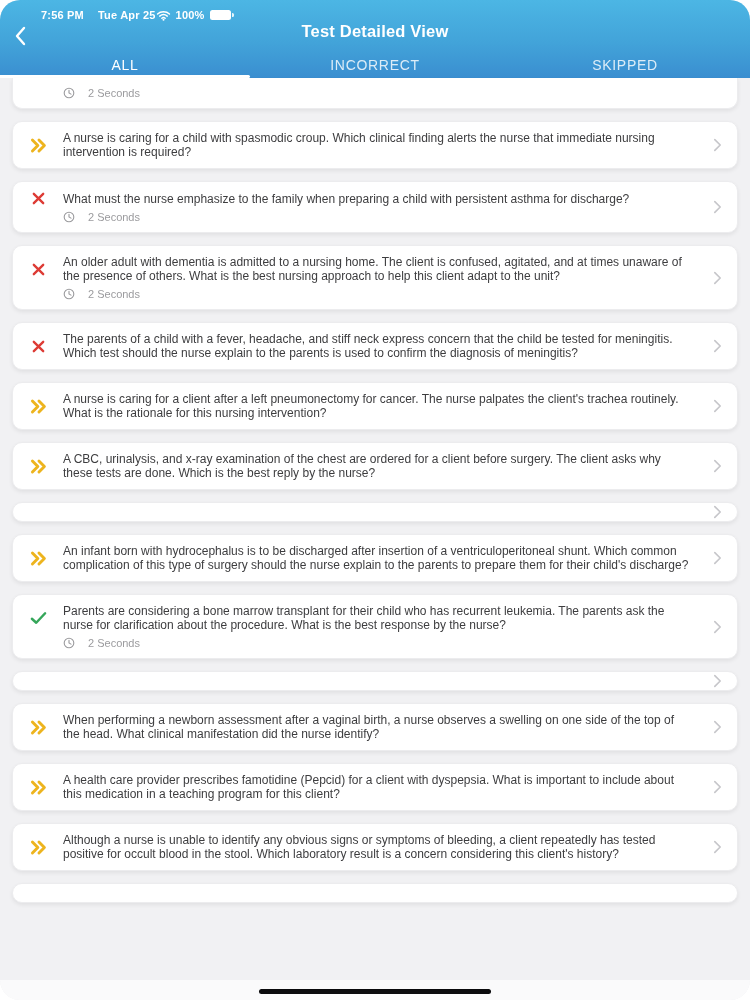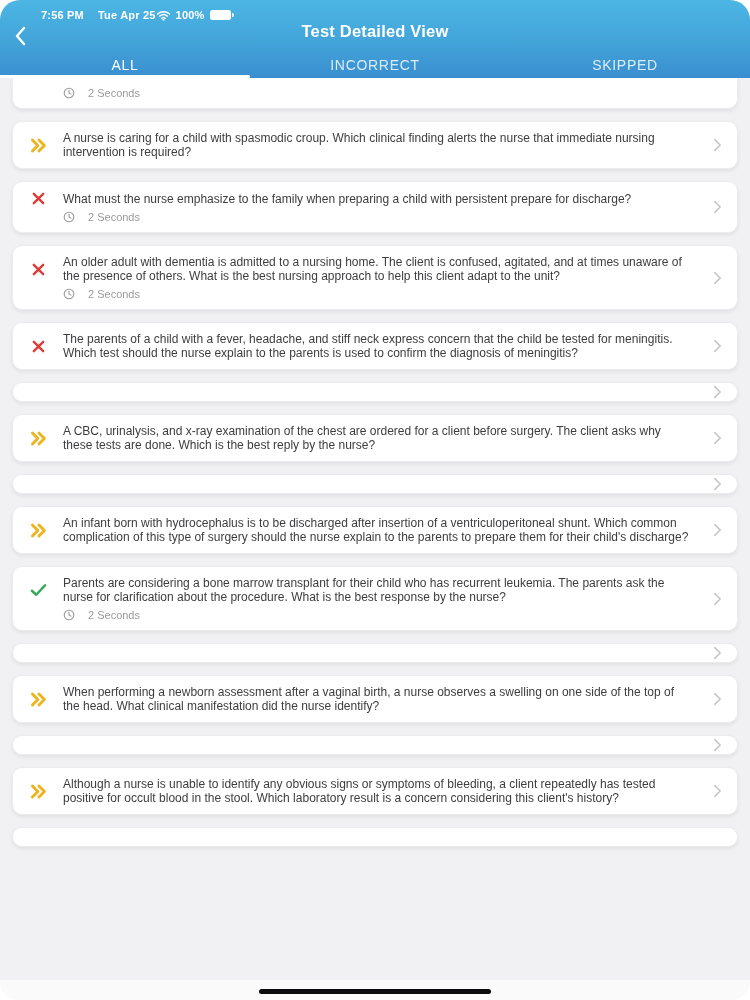--- a/index.html
+++ b/index.html
@@ -128,21 +128,21 @@
   </article>
       <article class="card">
     <div class="q-row">
       <span class="status-icon">
 
         <svg class="icon-svg icon-incorrect" width="15" height="15" viewBox="0 0 16 16">
           <path d="M3 3 L13 13 M13 3 L3 13" fill="none" stroke="#dd3b35" stroke-width="2.5" stroke-linecap="round"></path>
         </svg>
 
       </span>
-      <span class="q-text">What must the nurse emphasize to the family when preparing a child with persistent prepare for discharge?</span>
+      <span class="q-text">What must the nurse emphasize to the family when preparing a child with persistent asthma for discharge?</span>
     </div>
     <div class="time-row">
       <span style="display:flex;">
         <svg width="12" height="12" viewBox="0 0 14 14">
           <circle cx="7" cy="7" r="5.6" fill="none" stroke="#9b9b9e" stroke-width="1.3"></circle>
           <path d="M7 3.8 L7 7 L9.3 8.3" fill="none" stroke="#9b9b9e" stroke-width="1.3" stroke-linecap="round"></path>
         </svg>
       </span>
       <span class="time-text">2 Seconds</span>
     </div>
@@ -189,20 +189,30 @@
       </span>
       <span class="q-text">The parents of a child with a fever, headache, and stiff neck express concern that the child be tested for meningitis. Which test should the nurse explain to the parents is used to confirm the diagnosis of meningitis?</span>
     </div>
     <span class="chevron-right">
       <svg width="9" height="15" viewBox="0 0 10 16">
         <path d="M2 2 L8 8 L2 14" fill="none" stroke="#c6c6ca" stroke-width="1.8" stroke-linecap="round" stroke-linejoin="round"></path>
       </svg>
     </span>
   </article>
       <article class="card">
+    <div class="q-row">
+      <span class="status-icon">
+        <svg class="icon-svg icon-skipped" width="19" height="15" viewBox="0 0 20 16">
+          <path d="M3.5 2.2 L9.3 8 L3.5 13.8" fill="none" stroke="#edb41e" stroke-width="3.1" stroke-linecap="round" stroke-linejoin="round"></path>
+          <path d="M10.5 2.2 L16.3 8 L10.5 13.8" fill="none" stroke="#edb41e" stroke-width="3.1" stroke-linecap="round" stroke-linejoin="round"></path>
+        </svg>
+
+      </span>
+      <span class="q-text">A nurse is caring for a client after a left pneumonectomy for cancer. The nurse palpates the client's trachea routinely. What is the rationale for this nursing intervention?</span>
+    </div>
 
     <span class="chevron-right">
       <svg width="9" height="15" viewBox="0 0 10 16">
         <path d="M2 2 L8 8 L2 14" fill="none" stroke="#c6c6ca" stroke-width="1.8" stroke-linecap="round" stroke-linejoin="round"></path>
       </svg>
     </span>
   </article>
       <article class="card">
     <div class="q-row">
       <span class="status-icon">
@@ -292,20 +302,30 @@
       <span class="q-text">When performing a newborn assessment after a vaginal birth, a nurse observes a swelling on one side of the top of the head. What clinical manifestation did the nurse identify?</span>
     </div>
 
     <span class="chevron-right">
       <svg width="9" height="15" viewBox="0 0 10 16">
         <path d="M2 2 L8 8 L2 14" fill="none" stroke="#c6c6ca" stroke-width="1.8" stroke-linecap="round" stroke-linejoin="round"></path>
       </svg>
     </span>
   </article>
       <article class="card">
+    <div class="q-row">
+      <span class="status-icon">
+        <svg class="icon-svg icon-skipped" width="19" height="15" viewBox="0 0 20 16">
+          <path d="M3.5 2.2 L9.3 8 L3.5 13.8" fill="none" stroke="#edb41e" stroke-width="3.1" stroke-linecap="round" stroke-linejoin="round"></path>
+          <path d="M10.5 2.2 L16.3 8 L10.5 13.8" fill="none" stroke="#edb41e" stroke-width="3.1" stroke-linecap="round" stroke-linejoin="round"></path>
+        </svg>
+
+      </span>
+      <span class="q-text">A health care provider prescribes famotidine (Pepcid) for a client with dyspepsia. What is important to include about this medication in a teaching program for this client?</span>
+    </div>
 
     <span class="chevron-right">
       <svg width="9" height="15" viewBox="0 0 10 16">
         <path d="M2 2 L8 8 L2 14" fill="none" stroke="#c6c6ca" stroke-width="1.8" stroke-linecap="round" stroke-linejoin="round"></path>
       </svg>
     </span>
   </article>
       <article class="card">
     <div class="q-row">
       <span class="status-icon">

